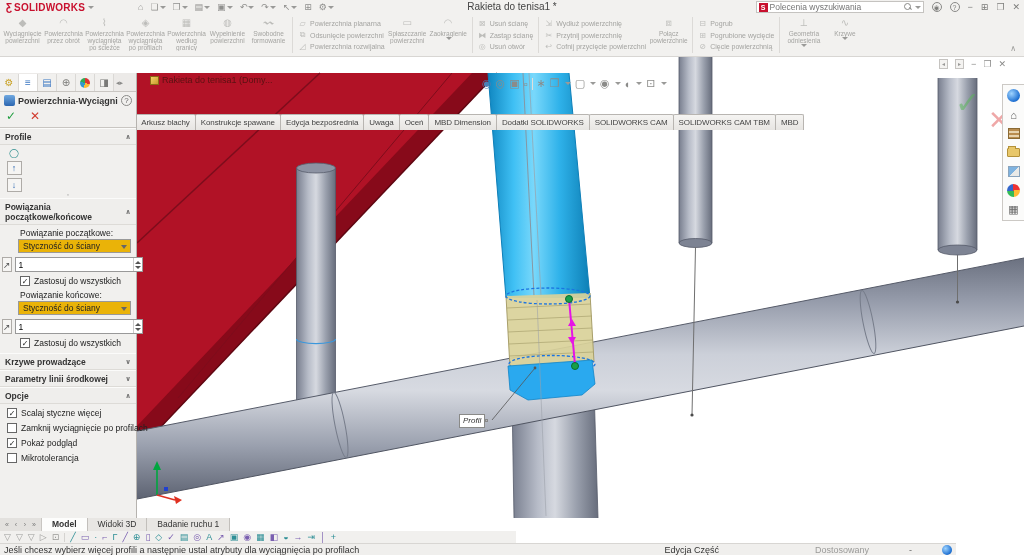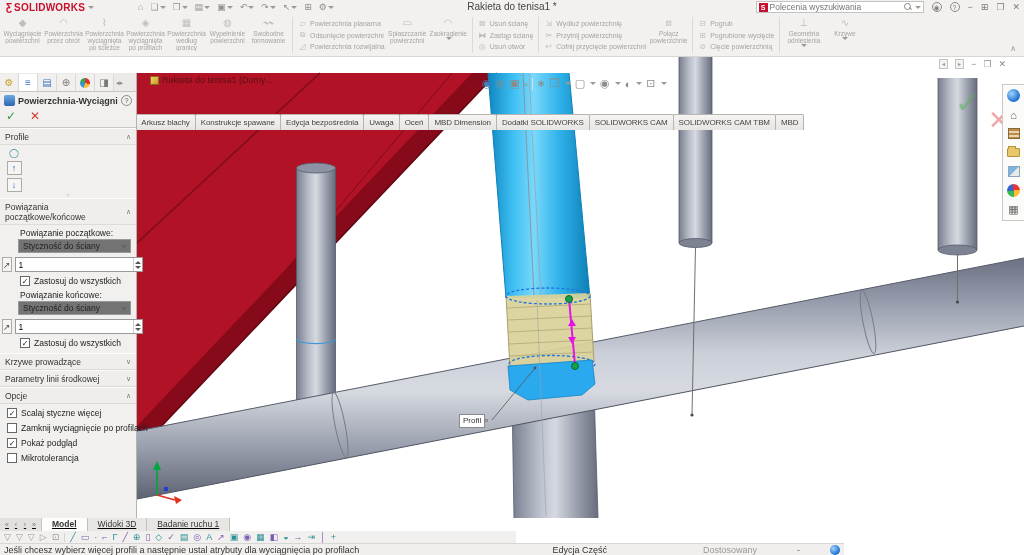--- a/index.html
+++ b/index.html
@@ -64,78 +64,78 @@
   .taskpane{position:absolute;right:0;top:27px;width:22px;background:#fbfbfa;border:1px solid #ccc9c5;border-right:none;padding:3px 0;display:flex;flex-direction:column;align-items:center;gap:4px;z-index:4;}
   .tp-ic{width:15px;height:15px;display:flex;align-items:center;justify-content:center;font-size:11px;color:#666;}
   .tp-globe{width:13px;height:13px;border-radius:50%;background:radial-gradient(circle at 35% 35%,#9fd4ff,#1d6fd1 70%,#114e97);}
   .tp-wheel{width:13px;height:13px;border-radius:50%;background:conic-gradient(#e33 0 25%,#fb3 25% 50%,#3b5 50% 75%,#36c 75% 100%);}
   .tp-folder{width:13px;height:9px;background:#e8c76a;border:1px solid #b4923a;border-radius:1px;position:relative;}
   .tp-folder::before{content:"";position:absolute;left:0;top:-3px;width:6px;height:2px;background:#e8c76a;border:1px solid #b4923a;border-bottom:none;}
   .tp-lib{width:12px;height:11px;background:repeating-linear-gradient(#b98c4e 0 2px,#e7d3ae 2px 4px);border:1px solid #8a6a34;}
   .tp-app{width:12px;height:11px;background:linear-gradient(135deg,#7fb3e0 50%,#e9e9e7 50%);border:1px solid #8aa4bd;}
 
   
-  .callout{position:absolute;left:459px;top:357px;background:#fff;border:1px solid #8a8a88;font-size:8px;color:#333;padding:0 3px;line-height:12px;z-index:4;}
+  .callout{position:absolute;left:459px;top:357px;background:#fff;border:1px solid #8a8a88;font-size:8px;color:#333;padding:0 3px;line-height:12px;z-index:4;font-style:italic;}
   .callout .grip{position:absolute;right:-4px;top:4px;width:3px;height:3px;background:#bbb;border:1px solid #888;}
 
   
   .panel{position:absolute;left:0;top:16px;width:137px;height:445px;background:#f1f0ee;border-right:1px solid #b6b3af;z-index:8;font-size:9px;color:#222;}
   .ptabs{display:flex;align-items:flex-end;height:19px;border-bottom:1px solid #c9c6c2;background:#eceae8;}
   .ptab{width:19px;height:17px;text-align:center;font-size:10px;line-height:17px;color:#7a7a78;border-right:1px solid #dad8d5;background:#f1f0ee;}
   .ptab.active{background:#fff;}
   .ptab .pie{display:inline-block;width:10px;height:10px;border-radius:50%;background:conic-gradient(#d33 0 30%,#fb3 30% 55%,#39c 55% 80%,#3a5 80% 100%);vertical-align:middle;}
   .ptab-arrows{margin-left:2px;font-size:7px;color:#8a8a88;line-height:17px;}
   .ptitle-row{display:flex;align-items:center;gap:3px;padding:3px 4px 1px;}
   .loft-ic{width:11px;height:11px;background:linear-gradient(#6fa8e0,#2c66b0);border-radius:2px;flex:none;}
   .ptitle{font-weight:bold;font-size:9px;color:#333;white-space:nowrap;overflow:hidden;flex:1;}
   .phelp{width:11px;height:11px;border:1px solid #8a8a88;border-radius:50%;font-size:8px;line-height:10px;text-align:center;color:#666;flex:none;}
   .pactions{display:flex;gap:14px;padding:2px 6px 4px;border-bottom:1px solid #c9c6c2;}
   .ok{color:#1f9d3f;font-weight:bold;font-size:12px;}
   .cancel{color:#d23b2e;font-weight:bold;font-size:12px;}
-  .phead{display:flex;align-items:center;padding:3px 5px 2px;font-weight:normal;color:#333;border-top:1px solid #fbfbfa;border-bottom:1px solid #dddbd7;background:#efeeec;}
+  .phead{display:flex;align-items:center;padding:3px 5px 2px;font-weight:bold;color:#333;border-top:1px solid #fbfbfa;border-bottom:1px solid #dddbd7;background:#efeeec;}
   .phead span{flex:1;font-size:8.5px;}
   .chev{font-size:7px;color:#777;font-style:normal;}
   .profbody{display:flex;padding:3px 4px 0;gap:2px;}
   .profcol{display:flex;flex-direction:column;gap:3px;align-items:center;width:20px;}
   .prof-ic{color:#2f8f8f;font-size:9px;}
   .mvbtn{width:15px;height:14px;border:1px solid #aeaba7;background:#f6f5f3;color:#2c66b0;font-size:9px;line-height:13px;text-align:center;font-weight:bold;}
   .sellist{flex:1;height:44px;background:#d8ecfb;border:1px solid #7fb2e2;display:flex;}
   .selbar{width:5px;background:#5b9bd5;}
   .selitems{padding:1px 3px;font-size:8.5px;color:#222;line-height:11px;}
   .handle{text-align:center;font-size:7px;color:#999;line-height:6px;}
   .plabel{padding:3px 0 1px 20px;font-size:8.5px;color:#222;}
-  .pselect{margin:0 5px 0 18px;height:14px;background:#737373;border:1px solid #999;display:flex;align-items:center;padding:0 4px;font-size:8.5px;color:#222;position:relative;}
+  .pselect{margin:0 5px 0 18px;height:14px;background:#eab308;border:1px solid #999;display:flex;align-items:center;padding:0 4px;font-size:8.5px;color:#222;position:relative;}
   .pselect .sel-caret{position:absolute;right:3px;top:5px;border-left:3px solid transparent;border-right:3px solid transparent;border-top:4px solid #666;}
   .inrow{display:flex;align-items:center;margin:4px 5px 0 2px;gap:3px;}
   .tangent-btn{width:15px;height:15px;border:1px solid #aeaba7;background:#f6f5f3;color:#555;font-size:9px;text-align:center;line-height:14px;}
   .spinbox{flex:1;height:15px;background:#fff;border:1px solid #999;display:flex;align-items:center;}
   .spinbox input{border:none;outline:none;flex:1;font-size:8.5px;padding:0 3px;height:12px;}
   .spincol{width:9px;display:flex;flex-direction:column;align-items:center;justify-content:center;gap:2px;border-left:1px solid #ccc;height:100%;}
   .spin-up{border-left:3px solid transparent;border-right:3px solid transparent;border-bottom:3px solid #555;}
   .spin-dn{border-left:3px solid transparent;border-right:3px solid transparent;border-top:3px solid #555;}
   .cbrow{display:flex;align-items:center;gap:4px;padding:4px 2px 1px 20px;}
   .cbrow.opt{padding-left:7px;}
   .cb{width:10px;height:10px;border:1px solid #666;background:#fff;font-size:8px;line-height:9px;text-align:center;color:#222;flex:none;}
   .cblabel{font-size:8.5px;white-space:nowrap;}
   .secgap{height:4px;}
 
   
-  .doctabs{position:absolute;left:0;top:518px;width:1024px;height:13px;background:#fff;display:flex;align-items:stretch;font-size:8.5px;text-decoration:underline;}
+  .doctabs{position:absolute;left:0;top:518px;width:1024px;height:13px;background:#fff;display:flex;align-items:stretch;font-size:8.5px;}
   .dnav{display:flex;align-items:center;gap:1px;background:#e3e1de;padding:0 3px;border-right:1px solid #c9c6c2;}
   .dnav span{font-size:7px;color:#777;width:8px;text-align:center;}
   .dtab{padding:0 10px;line-height:13px;background:#e8e6e3;border-right:1px solid #c2bfbb;color:#333;}
   .dtab.active{background:#fdfdfc;font-weight:bold;}
   .bottombar{position:absolute;left:0;top:531px;width:1024px;height:12px;background:#fff;}
   .bb-inner{position:absolute;left:0;top:0;width:516px;height:12px;background:#f1f0ee;display:flex;align-items:center;gap:5px;padding:0 4px;}
   .bb-inner .bic{font-size:9px;line-height:12px;}
   .bic.g{color:#9a9a98;}
   .bic.t{color:#2e8f96;}
   .bic.p{color:#7a5fb0;}
   .bbsep{width:1px;height:9px;background:#d5d3d0;}
-  .statusbar{position:absolute;left:0;top:543px;width:844px;height:12px;background:#f0efed;border-top:1px solid #d8d6d3;display:flex;align-items:center;font-size:9px;color:#333;padding:0 4px;}
+  .statusbar{position:absolute;left:0;top:543px;width:956px;height:12px;background:#f0efed;border-top:1px solid #d8d6d3;display:flex;align-items:center;font-size:9px;color:#333;padding:0 4px;}
   .status-msg{flex:1;}
   .status-mode{margin-right:96px;}
   .status-dim{color:#9a9a98;margin-right:40px;}
   .status-dash{color:#666;margin-right:30px;}
   .status-globe{width:10px;height:10px;border-radius:50%;background:radial-gradient(circle at 35% 35%,#9fd4ff,#1d6fd1 70%,#114e97);}
 </style>
 </head>
 <body>
 
 <div id="app">

